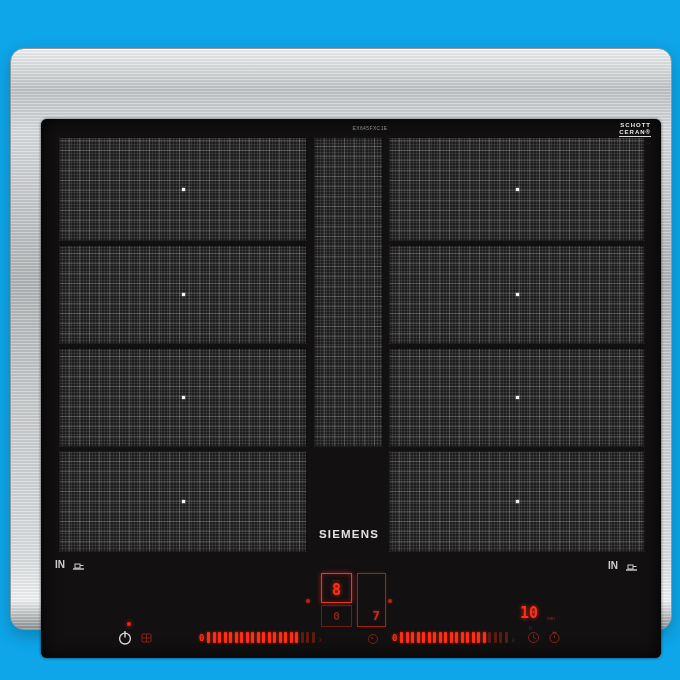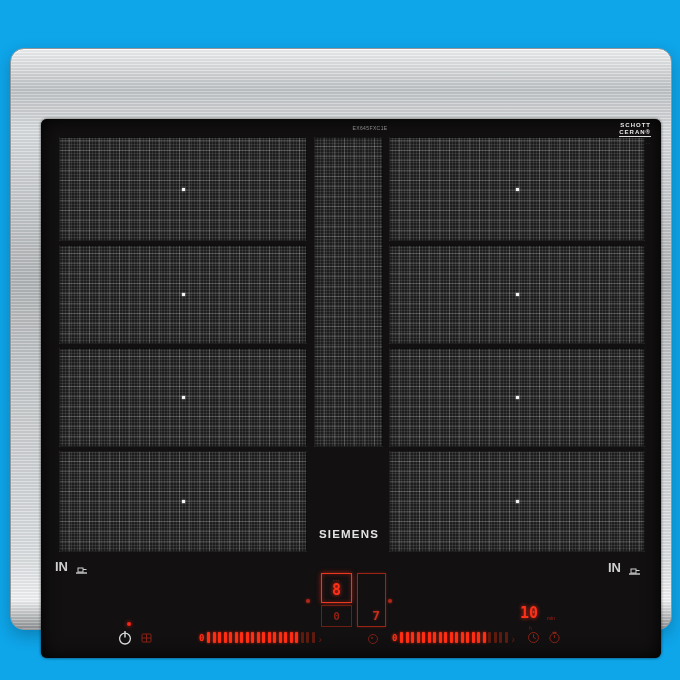--- a/index.html
+++ b/index.html
@@ -28,21 +28,21 @@
   
   .model{position:absolute;left:296px;top:6px;width:66px;text-align:center;font-size:5px;
     color:#8d8d8d;letter-spacing:.4px;}
   .schott{position:absolute;right:10px;top:3px;text-align:right;color:#e9e9e9;line-height:6.5px;
     font-size:6px;font-weight:bold;letter-spacing:1px;}
   .schott .rule{display:block;height:1px;background:#d8d8d8;margin-top:1px;}
   .schott-fine{position:absolute;right:10px;top:21px;font-size:5px;color:#6f6f6f;letter-spacing:1px;}
   .siemens{position:absolute;left:266px;top:409px;width:84px;text-align:center;color:#e3e3e3;
     font-size:11.5px;font-weight:bold;letter-spacing:1.2px;}
   .inmark{position:absolute;display:inline-flex;align-items:flex-end;gap:8px;color:#cfcfcf;
-    font-size:13px;font-weight:bold;}
+    font-size:10px;font-weight:bold;}
   .inmark-left{left:14px;top:440px;}
   .inmark-right{left:567px;top:441px;}
   
   .dot{position:absolute;border-radius:50%;}
   .power-dot{left:86px;top:503px;width:4px;height:4px;background:#ff2213;box-shadow:0 0 4px rgba(255,34,19,.9);}
   .zone-dot{width:4px;height:4px;background:#b3271a;box-shadow:0 0 3px rgba(179,39,26,.8);}
   .zd-left{left:265px;top:480px;}
   .zd-right{left:347px;top:480px;}
   .power-btn{position:absolute;left:76px;top:511px;width:16px;height:16px;}
   .settings-btn{position:absolute;left:100px;top:513px;width:12px;height:12px;}

